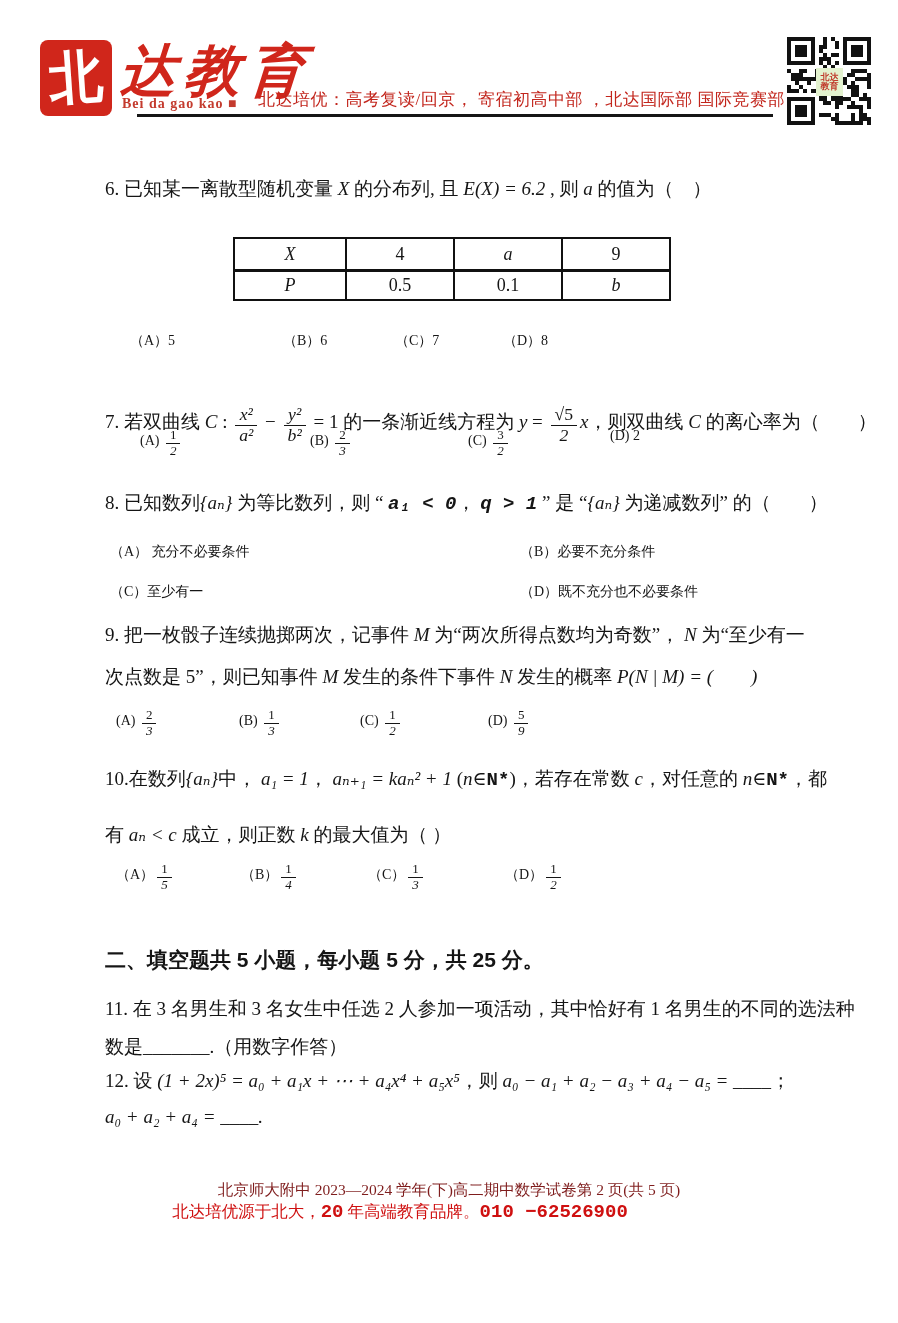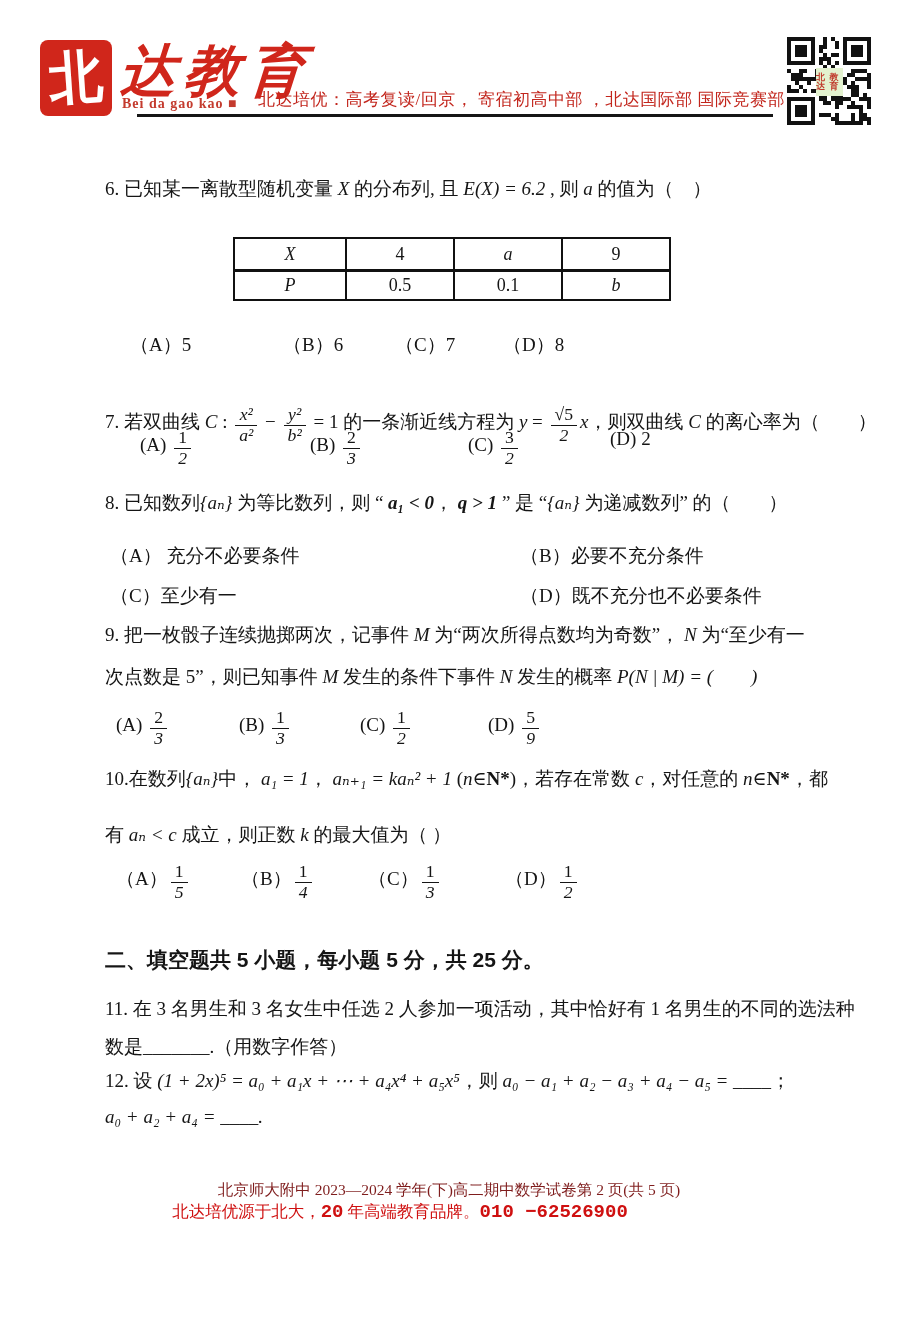--- a/index.html
+++ b/index.html
@@ -15,29 +15,29 @@
         font-style:italic;letter-spacing:8px;transform:skewX(-4deg);white-space:nowrap;
         font-family:"Liberation Serif","DejaVu Serif",serif;}
   .brand-sub{position:absolute;left:122px;top:96px;font-size:14px;color:#c43b2e;font-weight:bold;
         letter-spacing:1px;white-space:nowrap;}
   .tagline{position:absolute;left:258px;top:88px;font-size:17px;color:#c2251c;white-space:nowrap;
         letter-spacing:0.5px;text-align:center;}
   .rule{position:absolute;left:137px;top:114px;width:636px;height:3px;background:#161616;}
   .qr{position:absolute;left:787px;top:37px;width:84px;height:88px;}
   .qr svg{width:84px;height:88px;display:block;}
   .qr-badge{position:absolute;left:29px;top:31px;width:27px;height:28px;background:#e3f2cf;
-        display:flex;align-items:center;justify-content:center;line-height:1;}
+        display:flex;flex-direction:column;align-items:center;justify-content:center;line-height:1;}
   .qr-badge div{font-size:9px;color:#c0392b;font-weight:bold;}
 
   
   .line{position:absolute;left:105px;font-size:19px;white-space:nowrap;}
   .mi{font-style:italic;font-family:"Liberation Serif","DejaVu Serif",serif;}
-  .bold{font-weight:bold;}
+  .bold{font-weight:bold;font-family:Liberation Mono, monospace;}
   .optrow{position:absolute;left:0;top:0;width:898px;height:40px;}
-  .optrow .opt{position:absolute;font-size:19px;white-space:nowrap;}
+  .optrow .opt{position:absolute;font-size:14px;white-space:nowrap;}
 
   .frac{display:inline-block;vertical-align:-0.7em;text-align:center;line-height:1.12;
         font-size:0.93em;margin:0 3px;}
   .frac.it{font-style:italic;margin-top:35px;}
   .frac .fnum{display:block;padding:0 4px;border-bottom:1.5px solid #151515;}
   .frac .fden{display:block;padding:0 4px;font-style:italic;}
 
   
   table.dist{position:absolute;left:233px;top:237px;border-collapse:collapse;}
   table.dist td{border:2px solid #111;text-align:center;font-size:18px;

